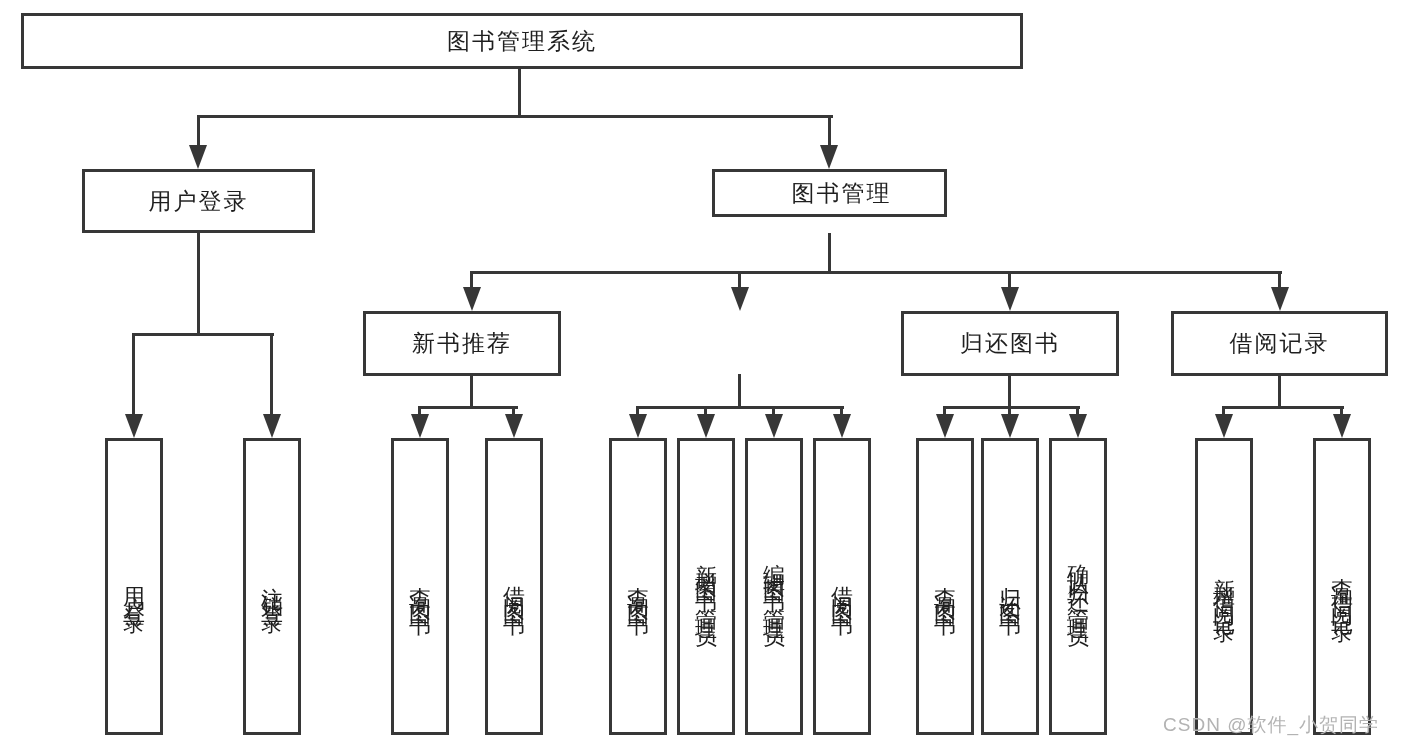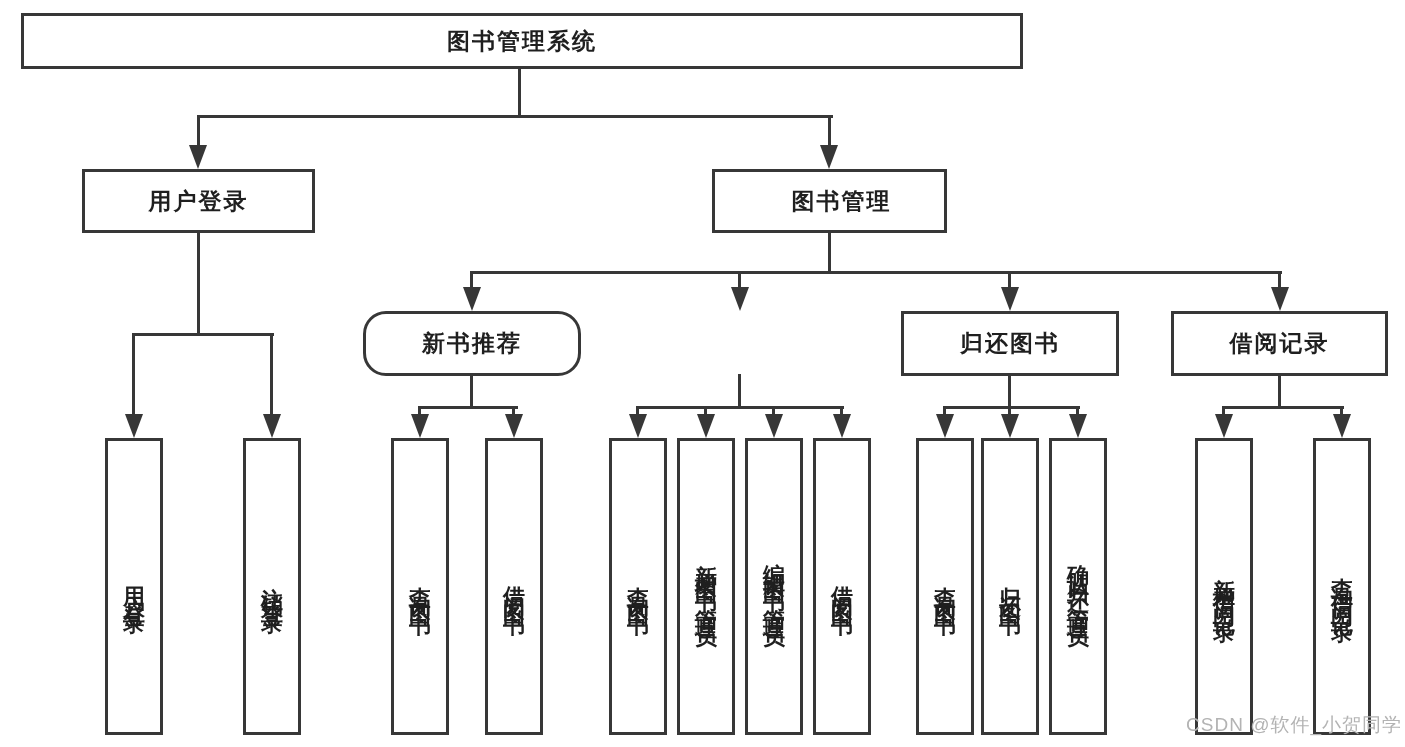--- a/index.html
+++ b/index.html
@@ -10,50 +10,50 @@
   }
   *{margin:0;padding:0;box-sizing:border-box;}
   html,body{background:#fff;}
   body{font-family:"Liberation Sans","DejaVu Sans",sans-serif;}
   .canvas{
     position:relative;width:1405px;height:747px;background:var(--bg);overflow:hidden;
   }
   .box{
     position:absolute;background:#fff;border:3px solid var(--line);
     display:flex;align-items:center;justify-content:center;
-    color:var(--text);font-size:23px;letter-spacing:2px;white-space:nowrap;font-weight:bold;
+    color:var(--text);font-size:23px;letter-spacing:2px;white-space:nowrap;
   }
   .leaf{
     writing-mode:vertical-rl;text-orientation:mixed;
     font-size:22px;letter-spacing:9px;white-space:normal;
     width:58px;top:438px;height:297px;
   }
   .hl{position:absolute;height:3px;background:var(--line);}
   .vl{position:absolute;width:3px;background:var(--line);}
   .ar{
     position:absolute;width:0;height:0;
     border-left:9px solid transparent;border-right:9px solid transparent;
     border-top:24px solid var(--line);
   }
   .watermark{
-    position:absolute;right:3px;top:712px;
+    position:absolute;right:26px;top:712px;
     color:var(--wm);font-size:19px;letter-spacing:1px;white-space:nowrap;
   }
 </style>
 </head>
 <body>
 
 <div class="canvas">
 
   <div class="box" style="left:21px;top:13px;width:1002px;height:56px;">图书管理系统</div>
 
   <div class="box" style="left:82px;top:169px;width:233px;height:64px;">用户登录</div>
-  <div class="box" style="left:712px;top:169px;width:235px;height:64px;padding-left:24px;">图书管理</div>
+  <div class="box" style="left:712px;top:169px;width:235px;height:48px;padding-left:24px;">图书管理</div>
 
-  <div class="box" style="left:363px;top:311px;width:218px;height:65px;border-radius:23px;">新书推荐</div>
+  <div class="box" style="left:363px;top:311px;width:198px;height:65px;">新书推荐</div>
   <div class="box" style="left:901px;top:311px;width:218px;height:65px;">归还图书</div>
   <div class="box" style="left:1171px;top:311px;width:217px;height:65px;">借阅记录</div>
 
   <div class="box leaf" style="left:105px;">用户登录</div>
   <div class="box leaf" style="left:243px;">注销登录</div>
   <div class="box leaf" style="left:391px;">查询图书</div>
   <div class="box leaf" style="left:485px;">借阅图书</div>
   <div class="box leaf" style="left:609px;">查询图书</div>
   <div class="box leaf" style="left:677px;">新增图书（管理员）</div>
   <div class="box leaf" style="left:745px;">编辑图书（管理员）</div>

